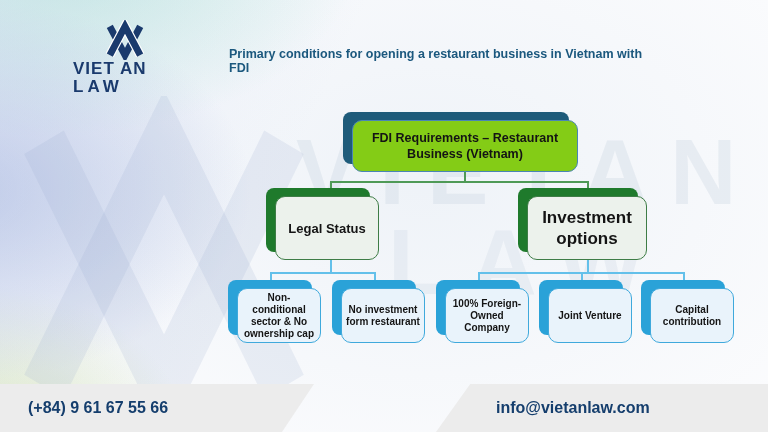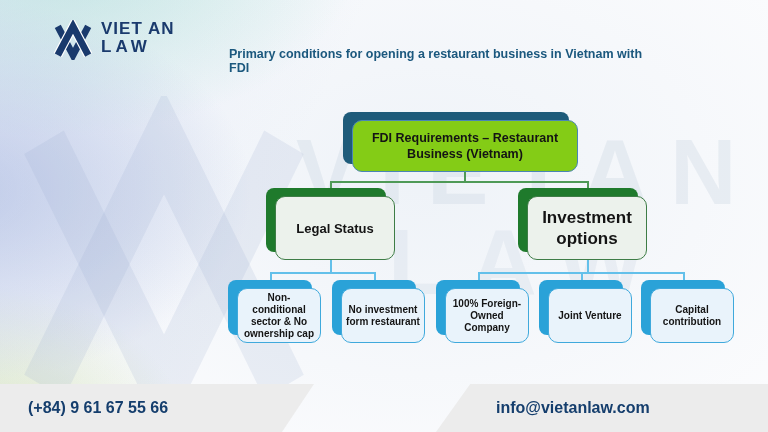--- a/index.html
+++ b/index.html
@@ -19,21 +19,21 @@
       radial-gradient(ellipse 760px 520px at 55% 42%, rgba(236,241,247,0.85), rgba(255,255,255,0) 72%);
   }
   .bg-x{position:absolute;left:14px;top:96px;}
   .wm{
     position:absolute;font-weight:bold;white-space:nowrap;
     color:rgba(200,210,224,0.32);line-height:1;user-select:none;
   }
   .wm1{left:296px;top:126px;font-size:92px;letter-spacing:22px;}
   .wm2{left:388px;top:216px;font-size:92px;letter-spacing:26px;color:rgba(206,215,228,0.30);}
   
-  .logo{position:absolute;left:52px;top:20px;display:flex;align-items:flex-start;}
+  .logo{position:absolute;left:66px;top:20px;display:flex;align-items:flex-end;flex-direction:column;}
   .logo-text{margin-left:7px;color:#1a3a6d;font-weight:bold;line-height:1.0;}
   .logo-line1{display:block;font-size:17px;letter-spacing:1px;}
   .logo-line2{display:block;font-size:17px;letter-spacing:4px;margin-top:1px;}
   .title{
     position:absolute;left:197px;top:47px;width:430px;
     font-size:12.5px;font-weight:bold;color:#1b587e;margin-left:32px;
   }
   
   .node{position:absolute;}
   .node .shadow{position:absolute;left:0;top:0;border-radius:8px;}
@@ -47,21 +47,21 @@
   .t-green .shadow{background:#1f7a2c;}
   .t-green .front{background:#ecf2ec;border:1.5px solid #3e7d46;}
   .t-blue  .shadow{background:#2aa2d8;}
   .t-blue  .front{background:#e9f3fb;border:1.5px solid #3fa9dc;}
 
   .n-root{left:343px;top:112px;}
   .n-root .shadow,.n-root .front{width:226px;height:52px;}
   .n-root .front{font-size:12.5px;line-height:1.3;}
 
   .n-legal{left:266px;top:188px;}
-  .n-legal .shadow,.n-legal .front{width:120px;height:64px;}
+  .n-legal .shadow,.n-legal .front{width:104px;height:64px;}
   .n-legal .front{font-size:13px;}
 
   .n-invest{left:518px;top:188px;}
   .n-invest .shadow,.n-invest .front{width:120px;height:64px;}
   .n-invest .front{font-size:17px;line-height:1.25;}
 
   .n-blue .shadow,.n-blue .front{width:84px;height:55px;}
   .n-blue .front{font-size:10px;line-height:1.2;padding:2px 3px;}
   .n-c1{left:228px;top:280px;}
   .n-c2{left:332px;top:280px;}

